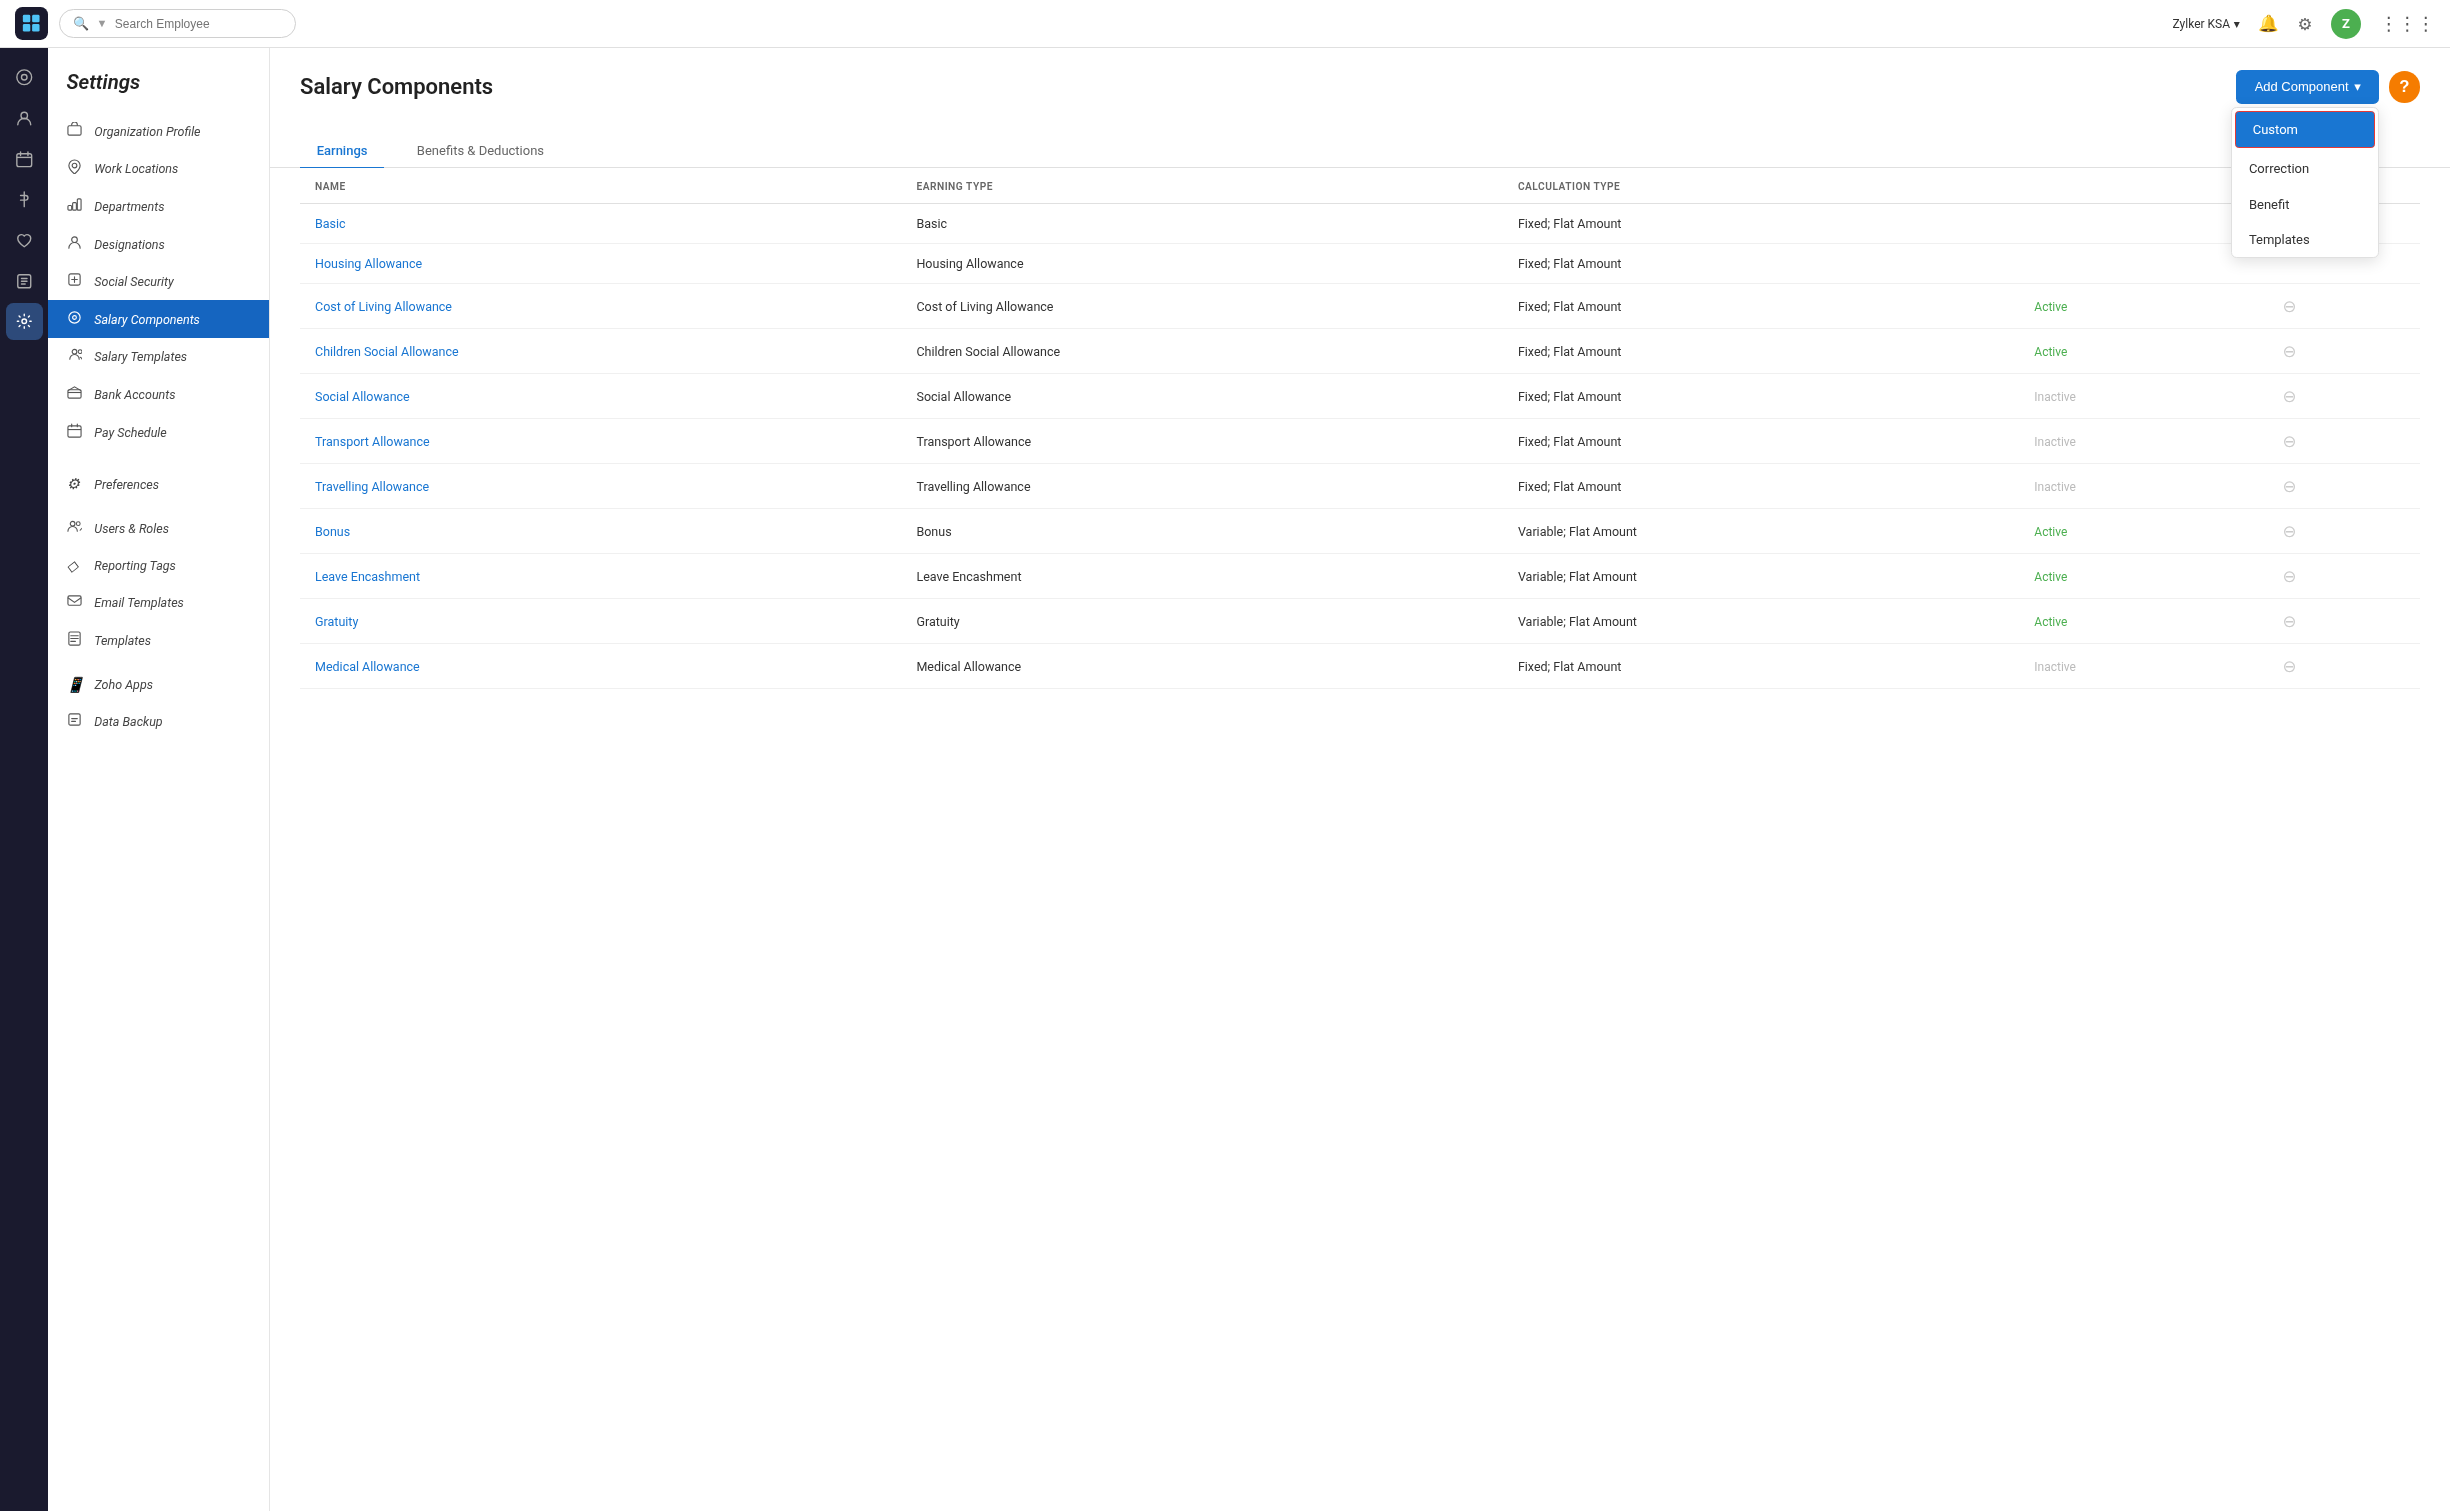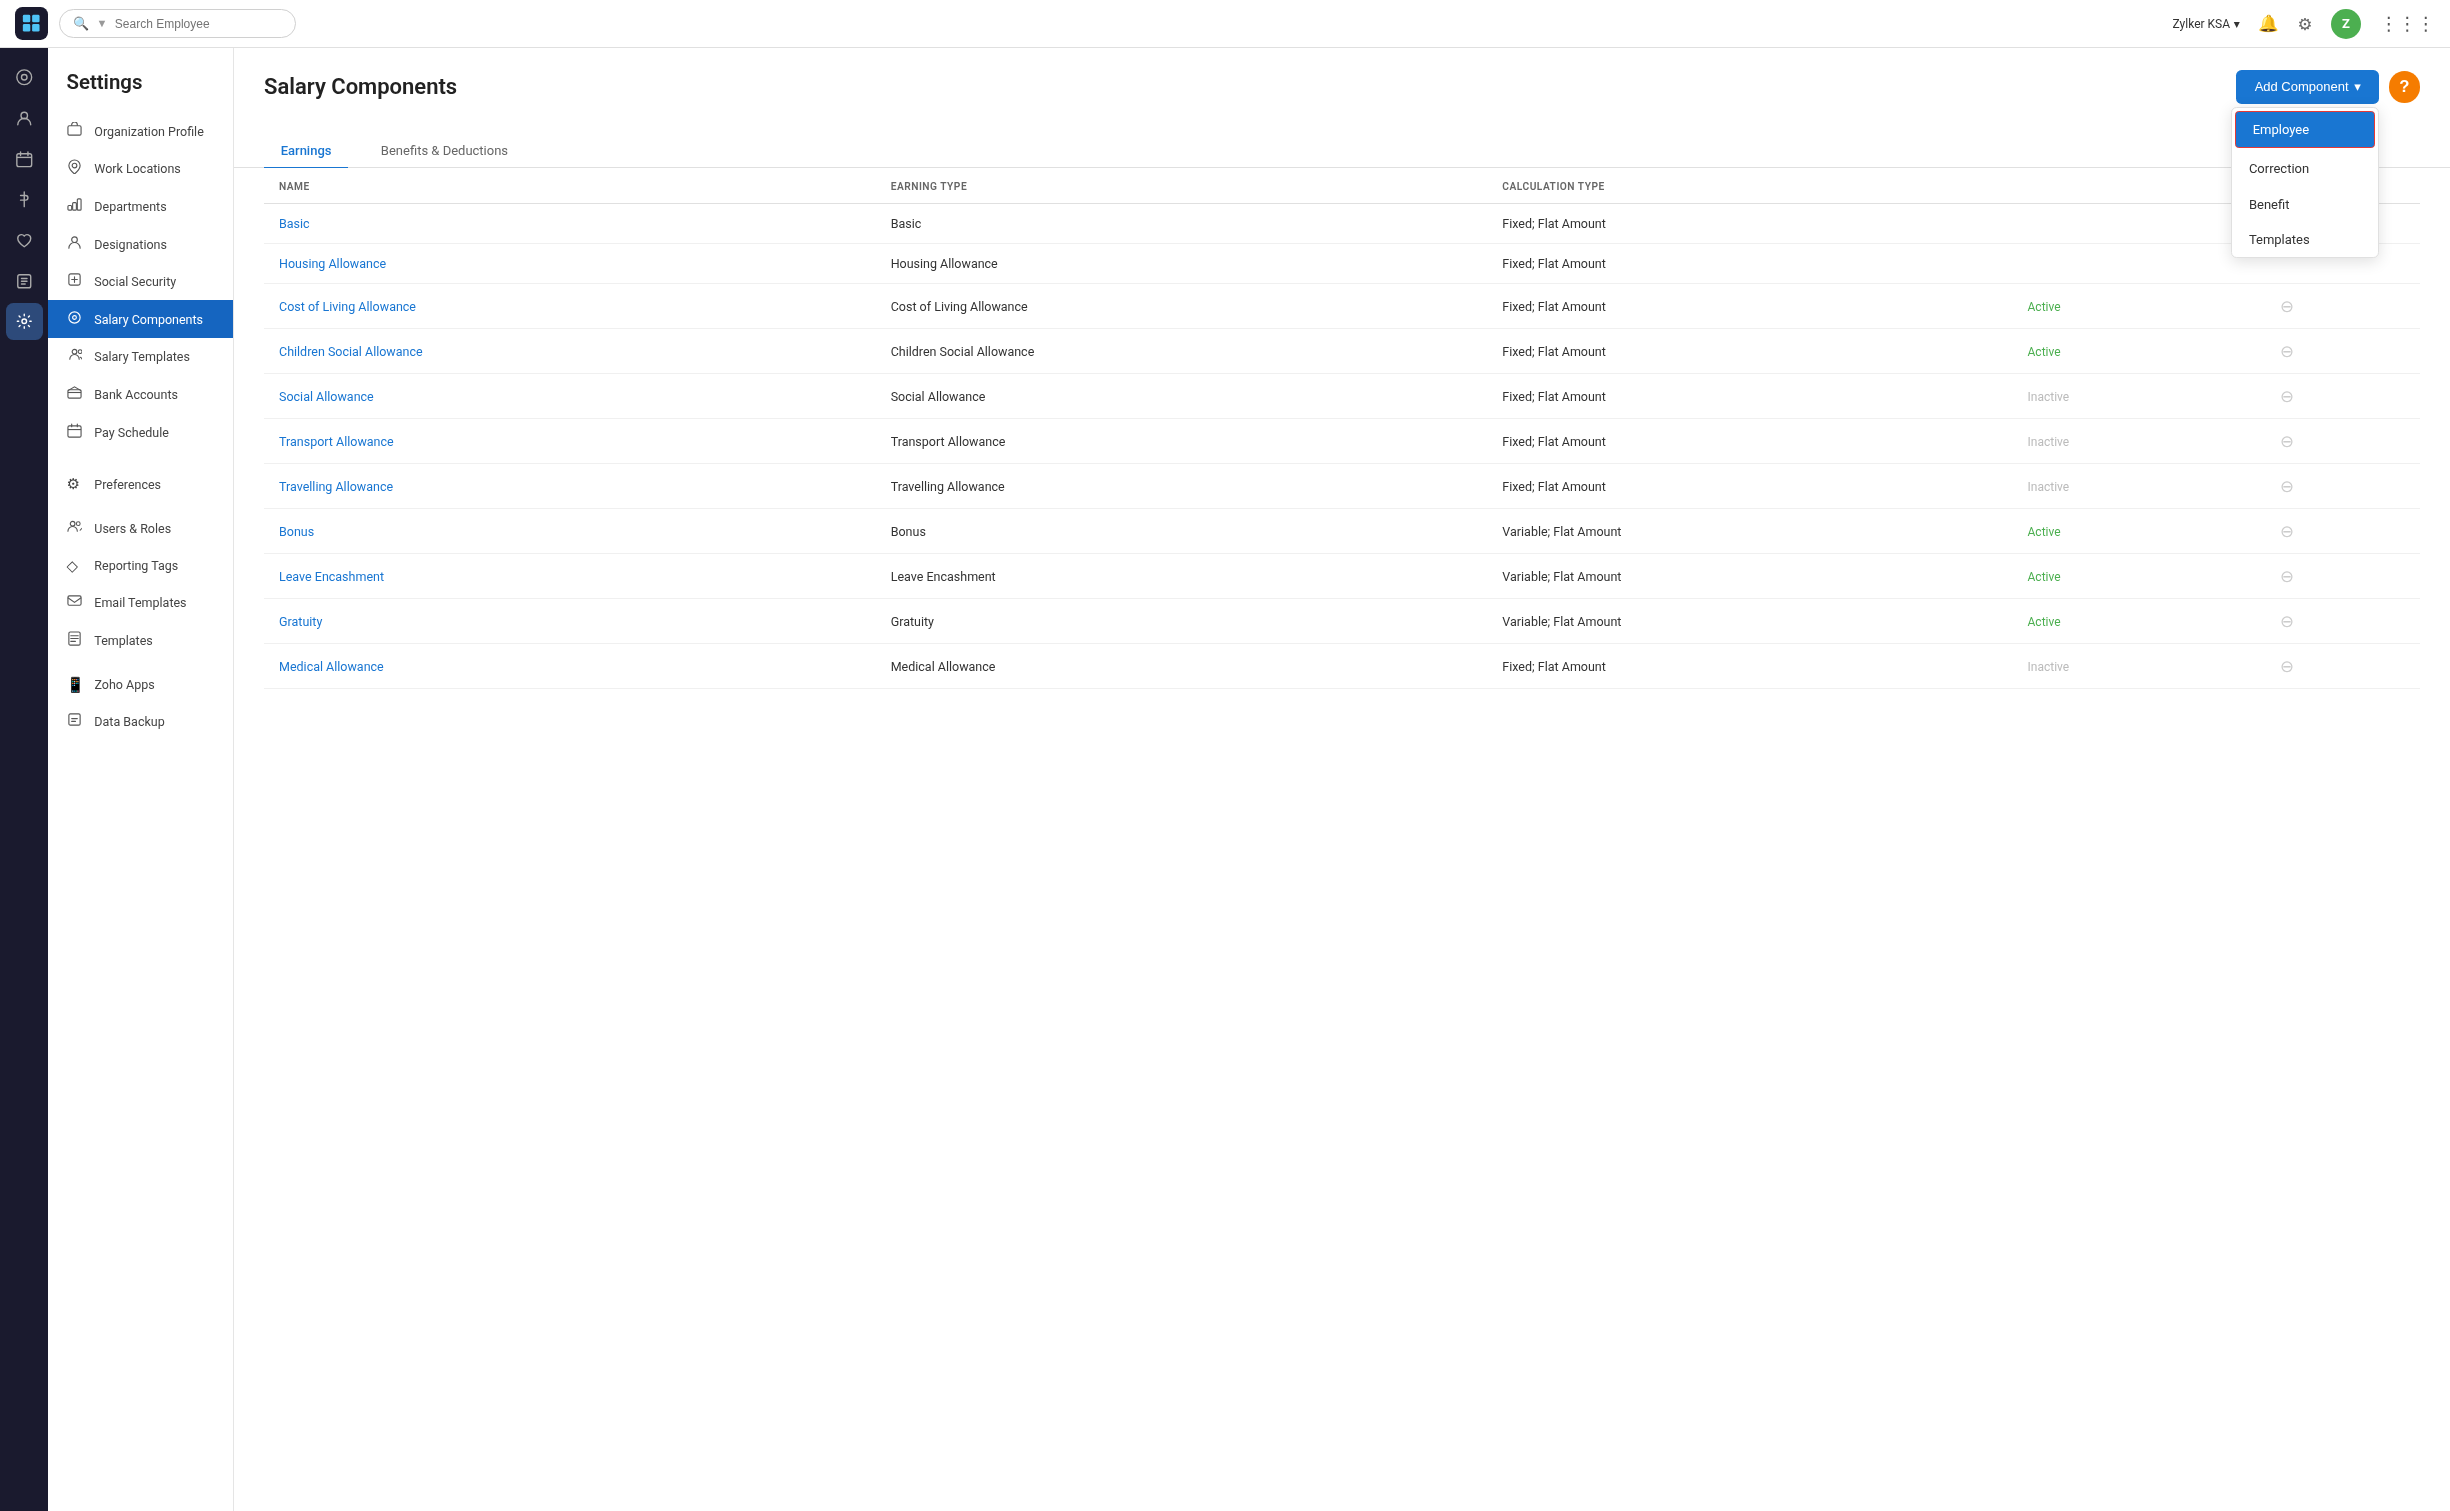--- a/index.html
+++ b/index.html
@@ -63,25 +63,26 @@
     }
     .icon-sidebar-item {
       width: 37px; height: 37px;
       display: flex; align-items: center; justify-content: center;
       border-radius: 7.4px; cursor: pointer; color: #aaa; font-size: 16.7px;
     }
     .icon-sidebar-item.active { background: #2d4a7a; color: #fff; }
 
     
     .settings-sidebar {
-      width: 186px;
+      width: 222px;
       background: #fff;
       border-right: 0.9px solid #e5e5e5;
       padding: 22px 0;
       overflow-y: auto;
+      font-style: italic;
     }
     .settings-title {
       font-size: 20.4px; font-weight: 600; color: #222;
       padding: 0 18.5px 18.5px;
     }
     .sidebar-item {
       display: flex; align-items: center; gap: 9.3px;
       padding: 9.3px 18.5px;
       cursor: pointer; color: #444; font-size: 12.5px;
       border-radius: 0;
@@ -383,21 +384,21 @@
     <div class="content-header">
       <h1 class="page-title">Salary Components</h1>
       <div style="display:flex;align-items:center;gap:9.3px;">
         <div style="position:relative;">
           <button class="add-btn">
             <span>Add Component</span>
             <span>▾</span>
           </button>
 
           <div class="dropdown-menu">
-            <div class="dropdown-item-selected">Employee</div>
+            <div class="dropdown-item-selected">Custom</div>
             <div class="dropdown-item">Correction</div>
             <div class="dropdown-item">Benefit</div>
             <div class="dropdown-item">Templates</div>
           </div>
         </div>
         <button style="background:#f57c00;border:none;border-radius:50%;width:31.5px;height:31.5px;color:white;font-size:16.7px;cursor:pointer;display:flex;align-items:center;justify-content:center;font-weight:bold;">?</button>
       </div>
     </div>
 
     <div class="tabs">

